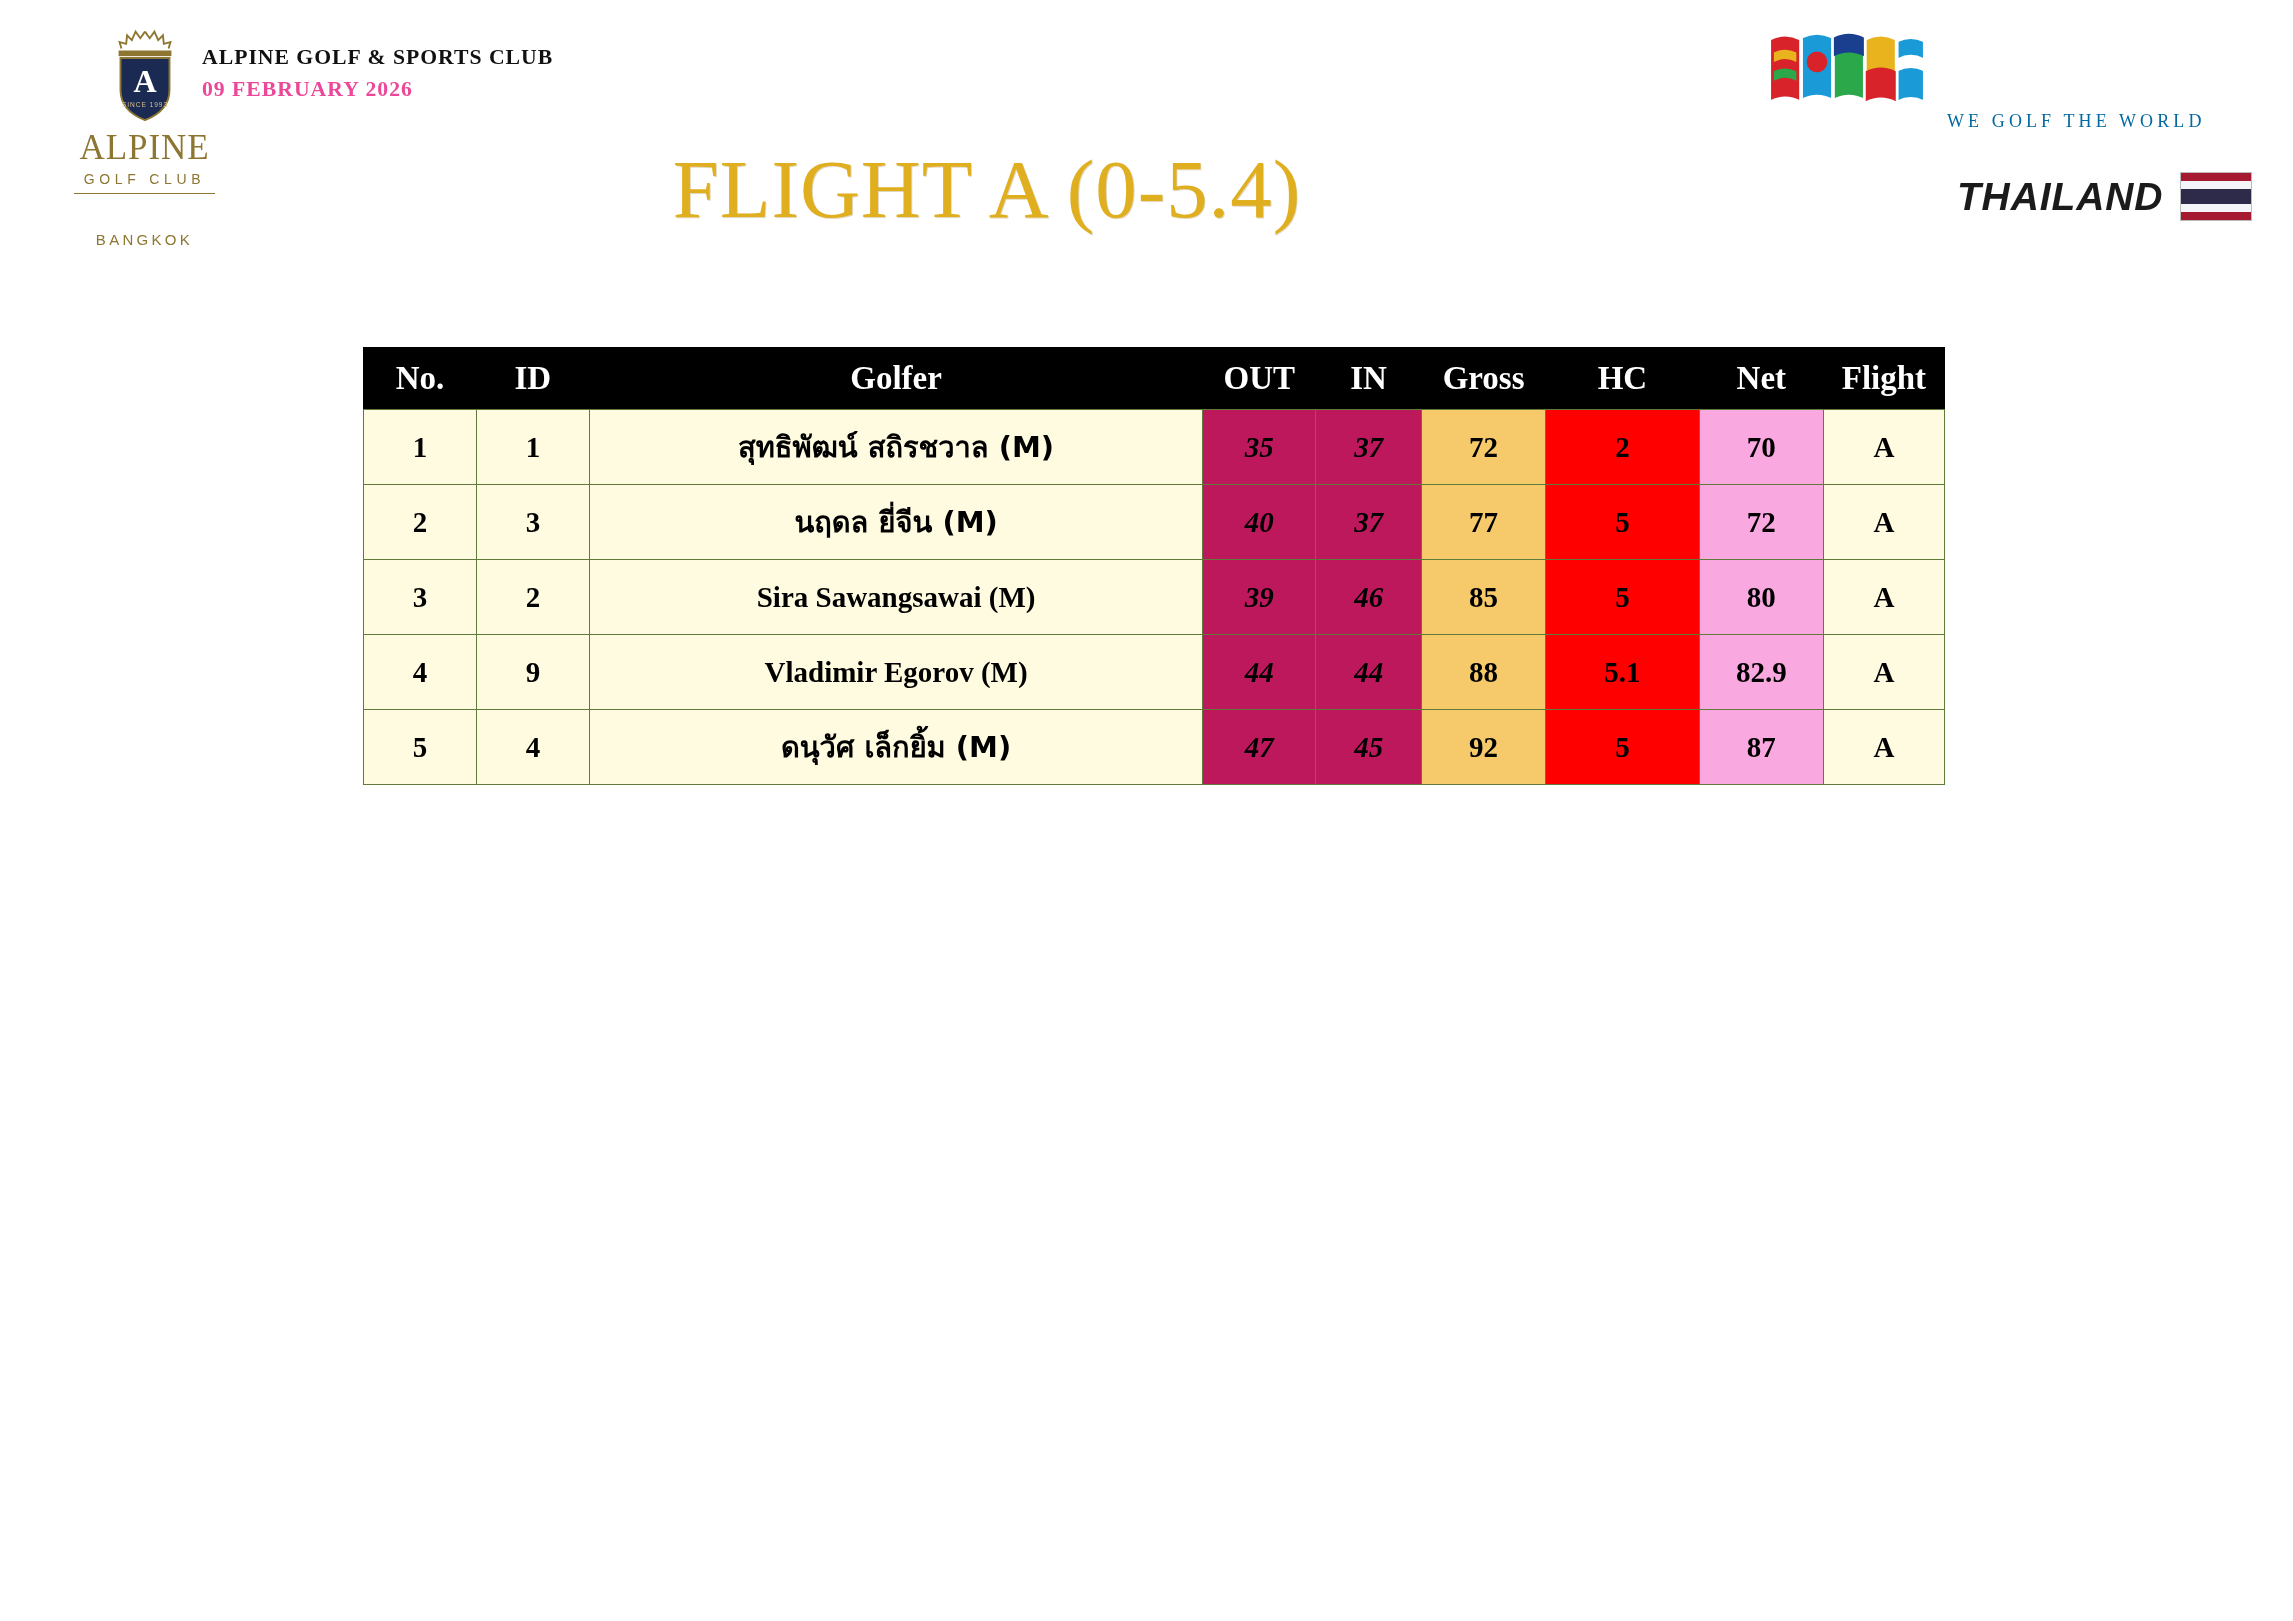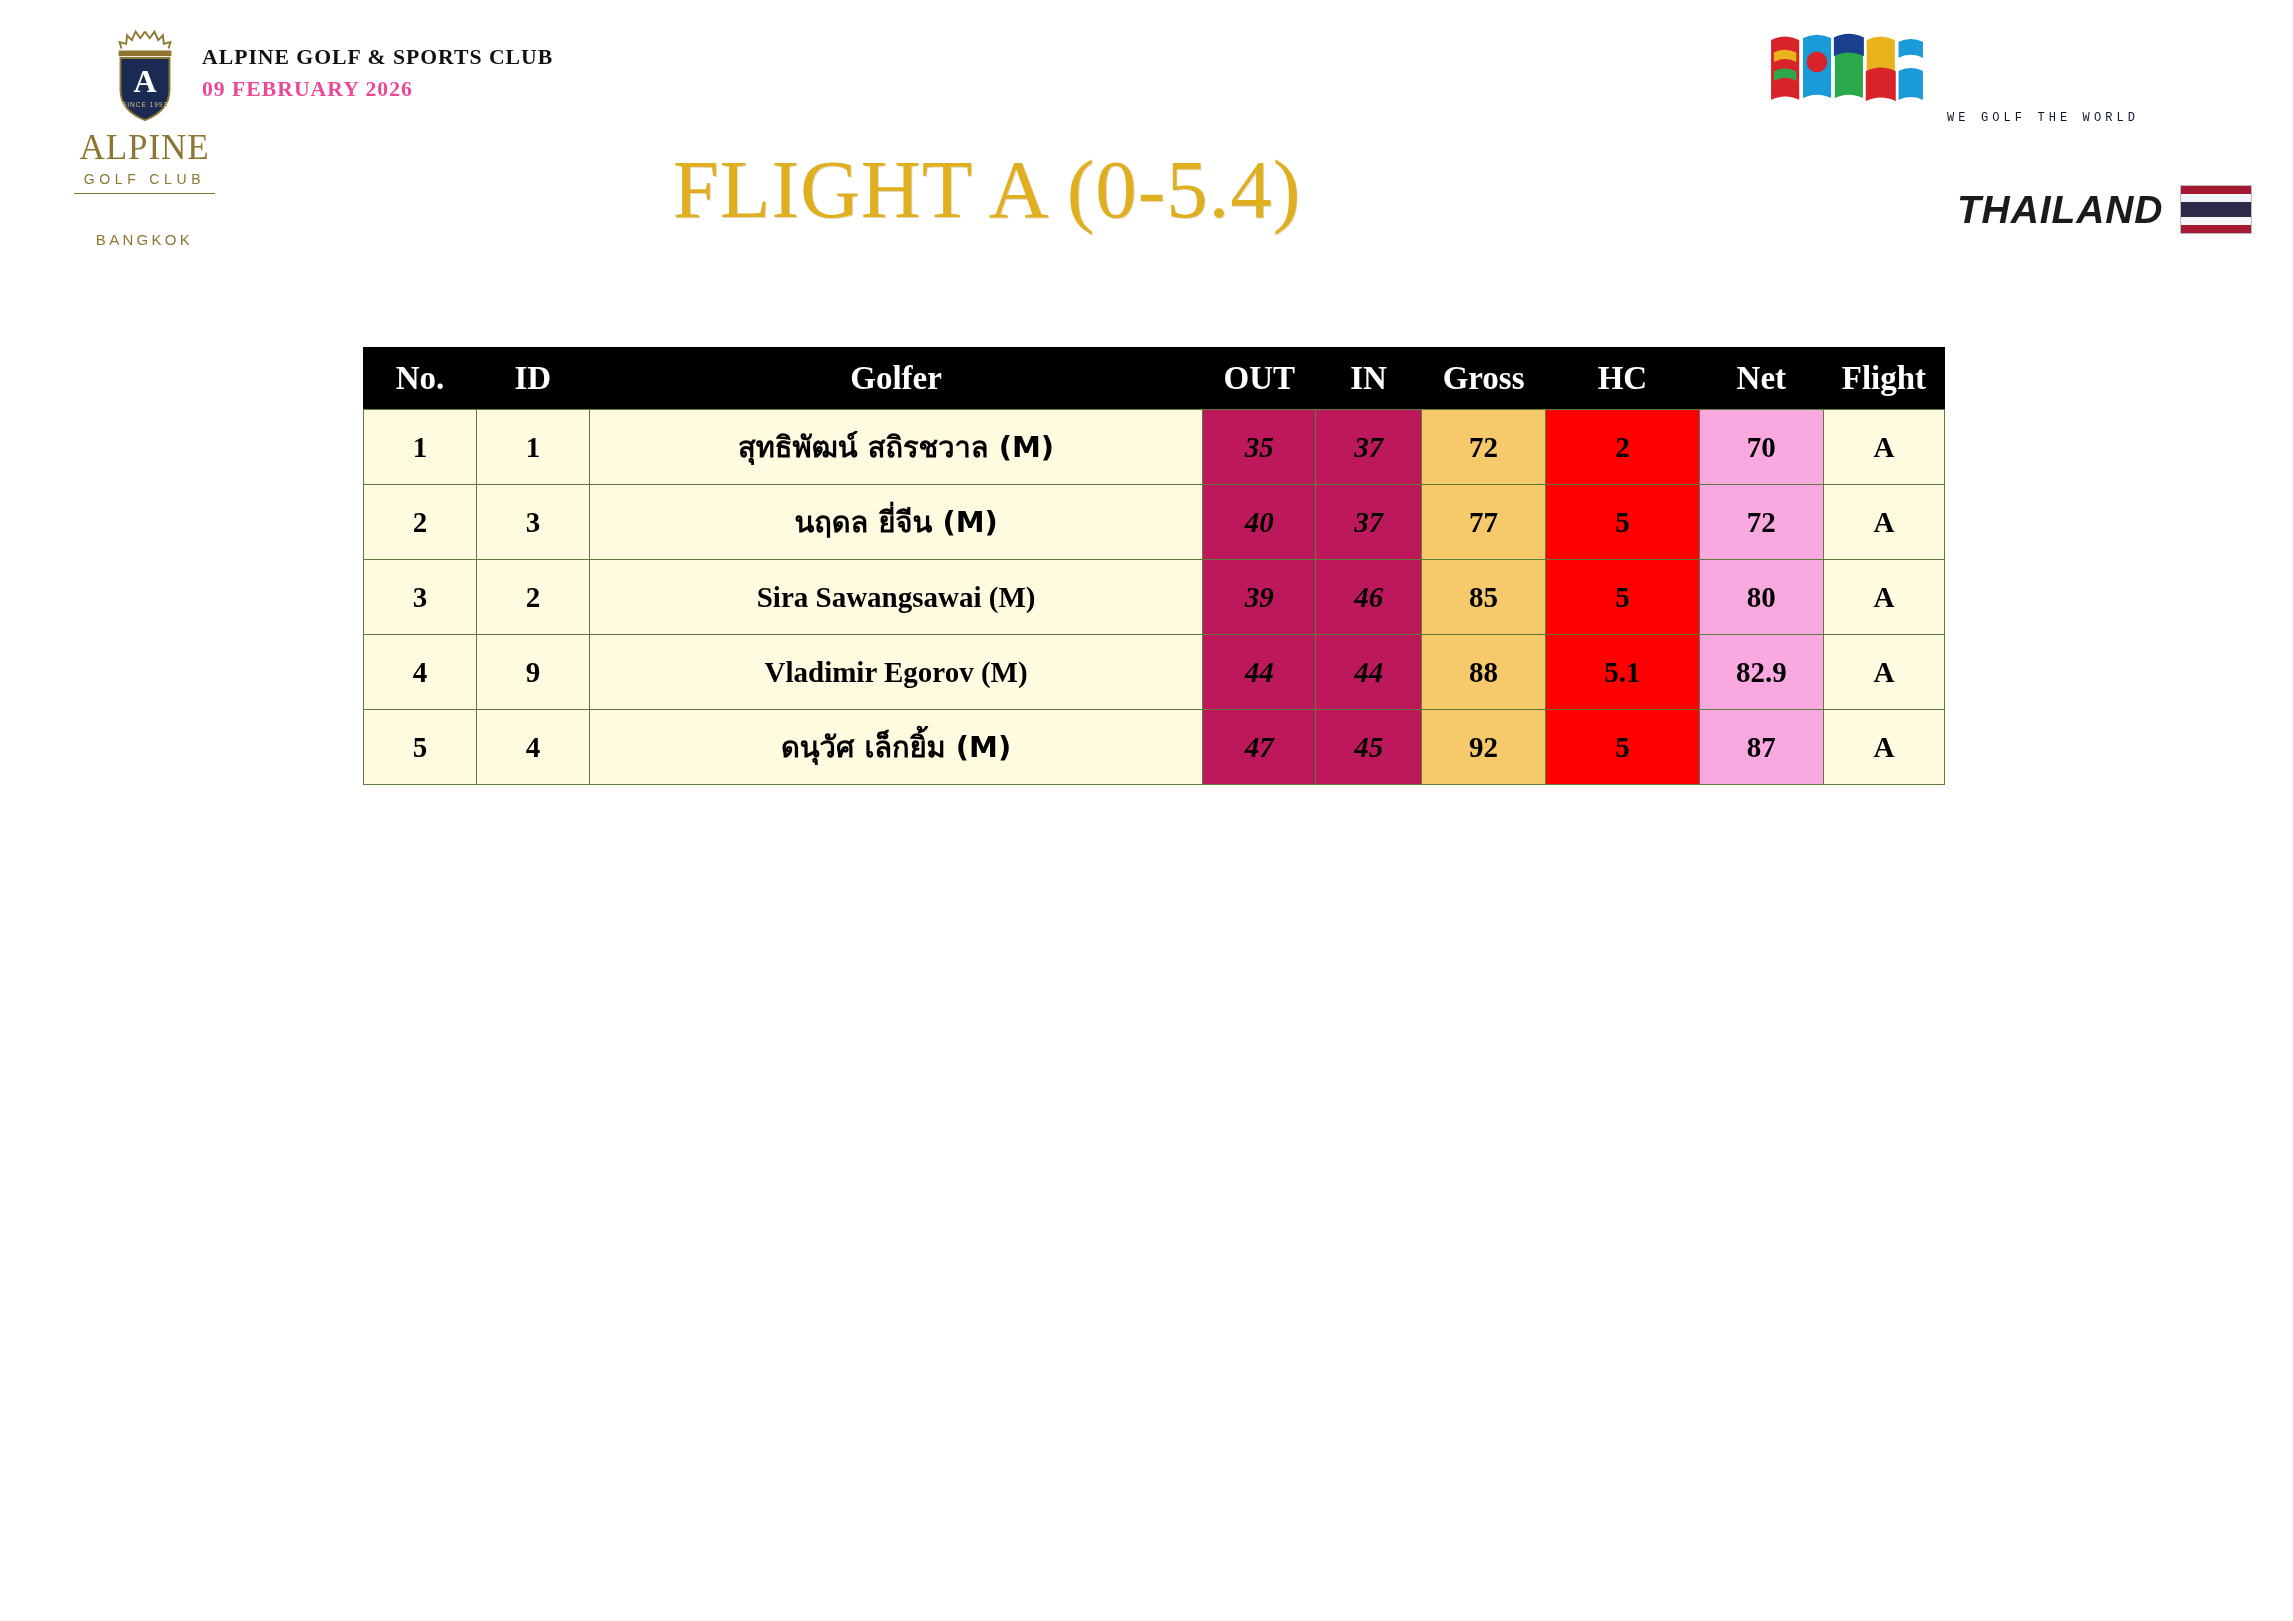--- a/index.html
+++ b/index.html
@@ -133,29 +133,29 @@
     letter-spacing: -0.9px;
   }
   .wagc-text .c-w { color: #1a9ad7; }
   .wagc-text .c-a { color: #e8b31c; }
   .wagc-text .c-g { color: #2aa84a; }
   .wagc-text .c-c { color: #d8232a; }
   .wagc-tag {
     position: absolute;
     left: 179px;
     top: 90px;
-    font-family: Liberation Mono, monospace;
-    font-size: 12px;
+    font-family: Liberation Serif, serif;
+    font-size: 18px;
     letter-spacing: 4.1px;
-    color: #0f172a;
+    color: #0369a1;
   }
   .thailand-row {
     position: absolute;
     right: 5.6px;
-    top: 164px;
+    top: 151px;
     display: flex;
     align-items: center;
     gap: 17px;
   }
   .thailand-text {
     font-family: "Liberation Sans", sans-serif;
     font-style: italic;
     font-weight: bold;
     font-size: 39px;
     letter-spacing: 0.9px;

